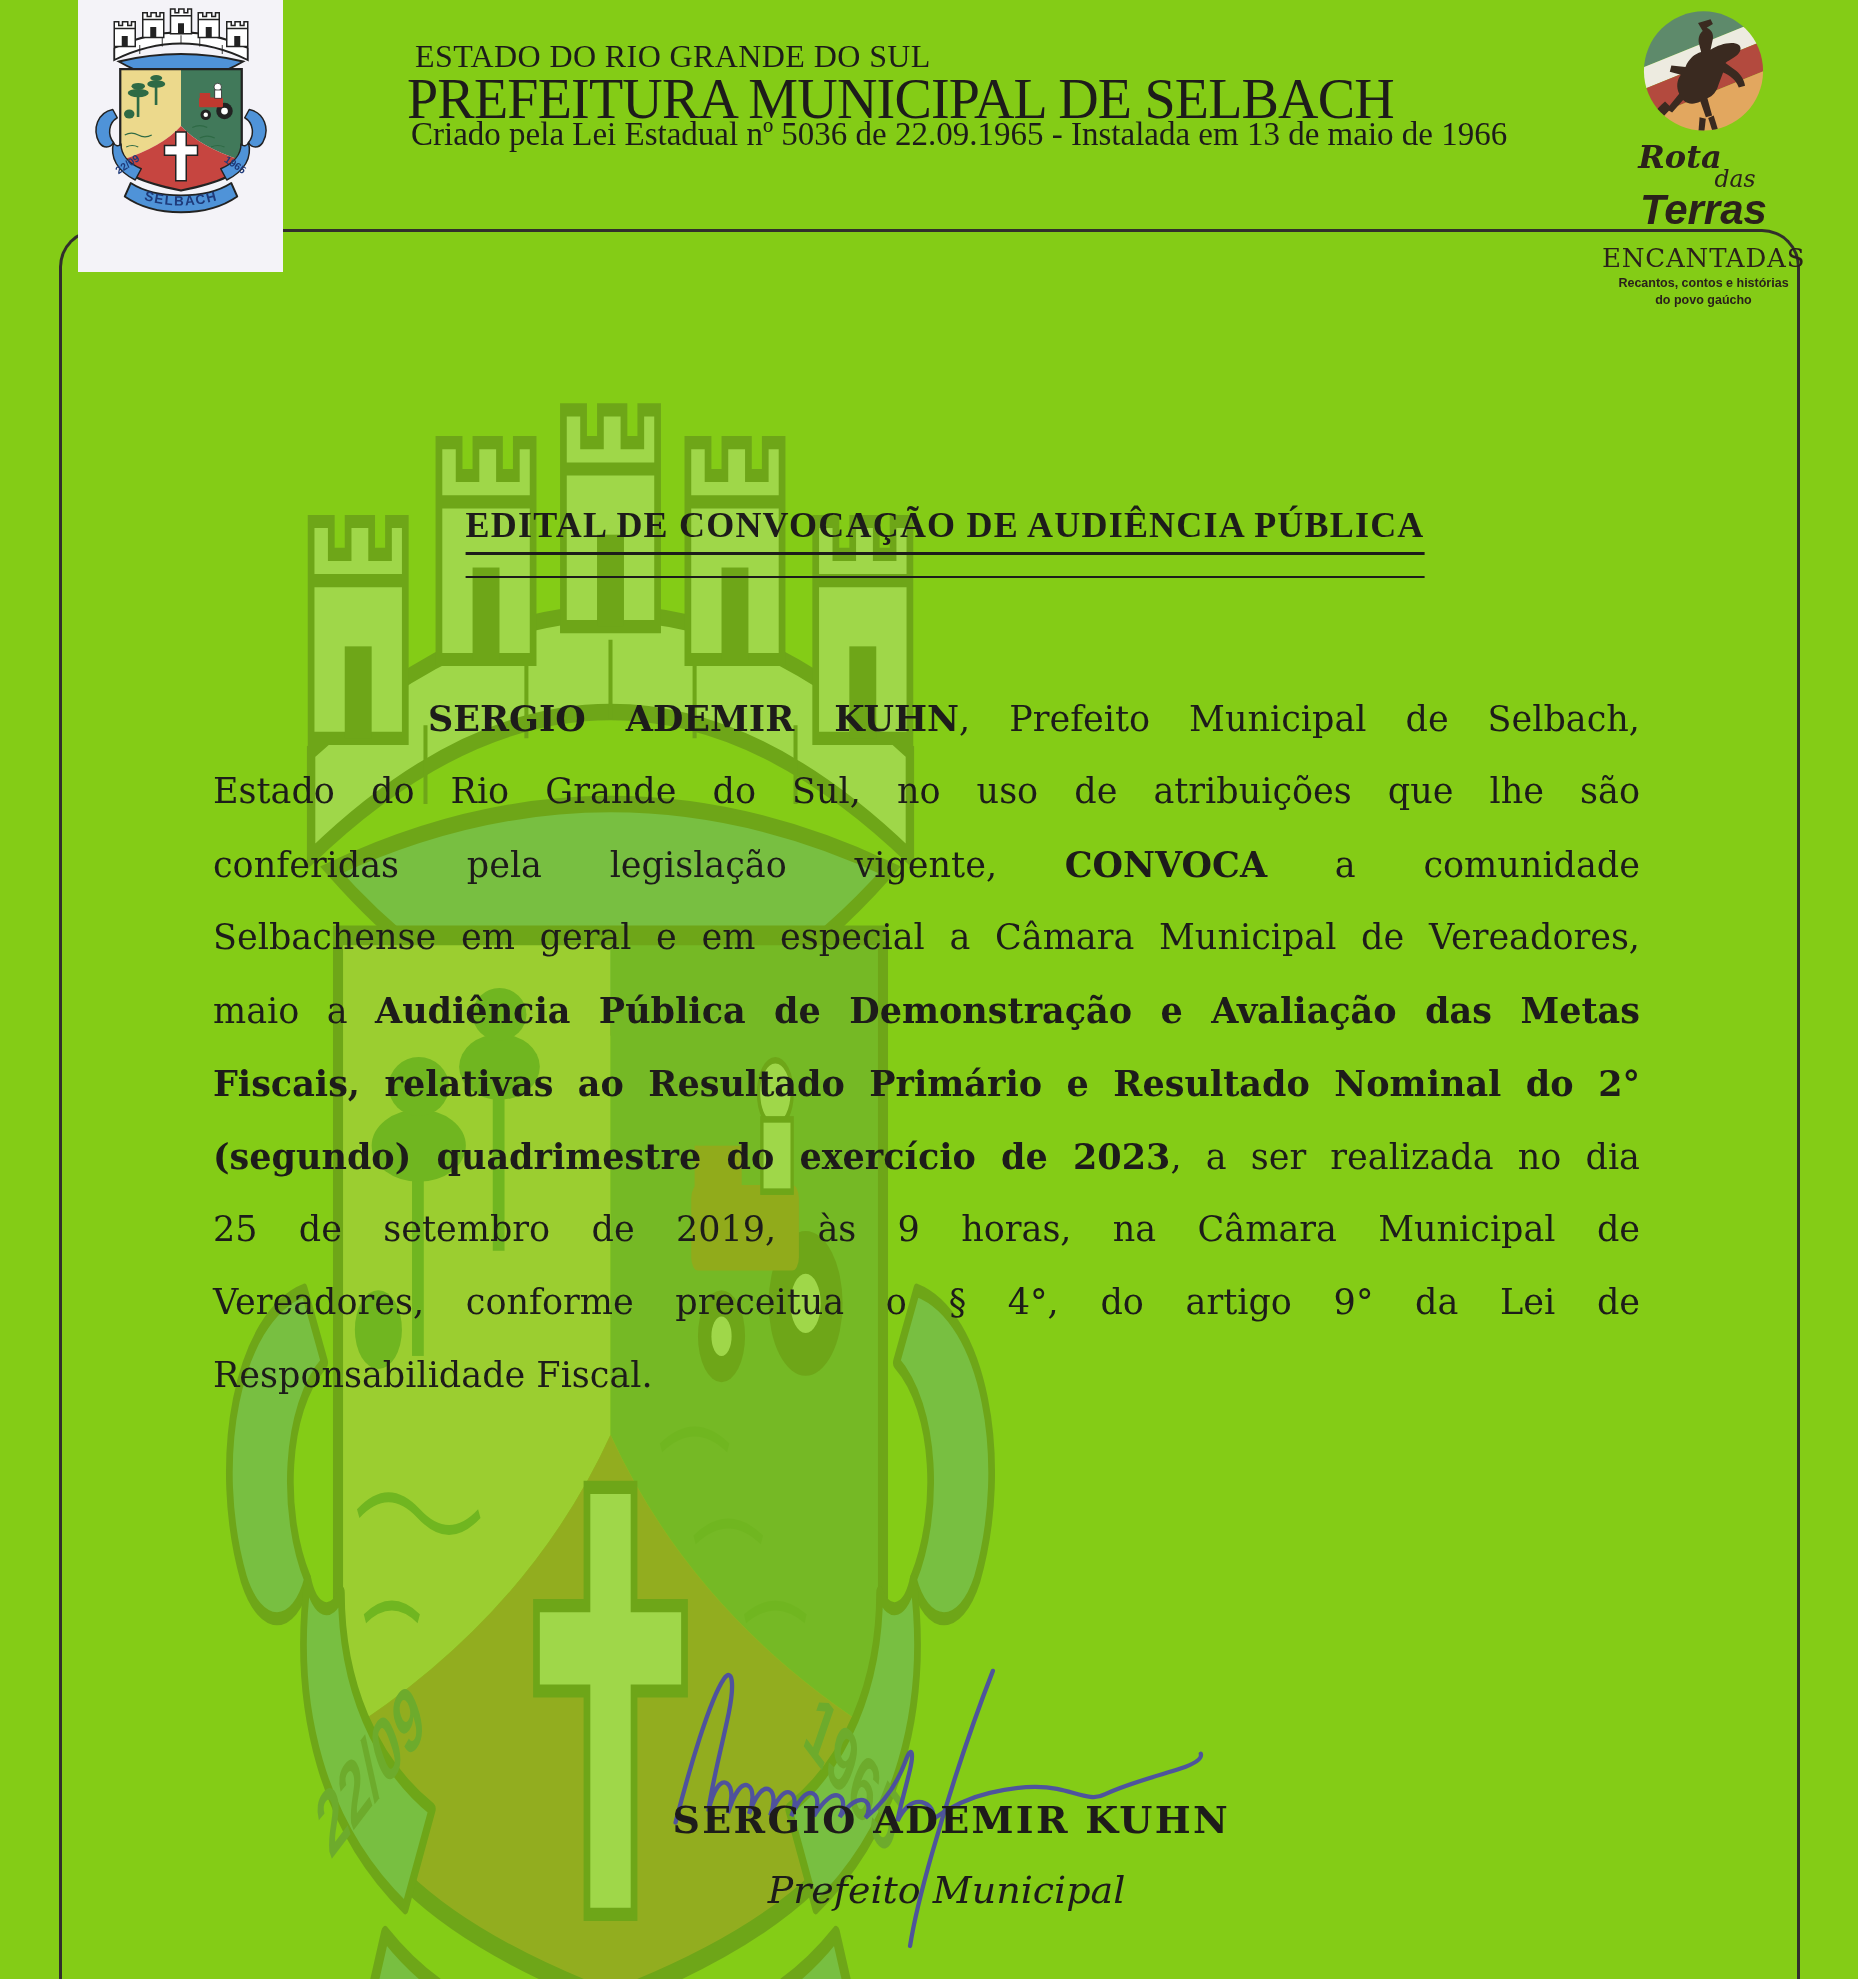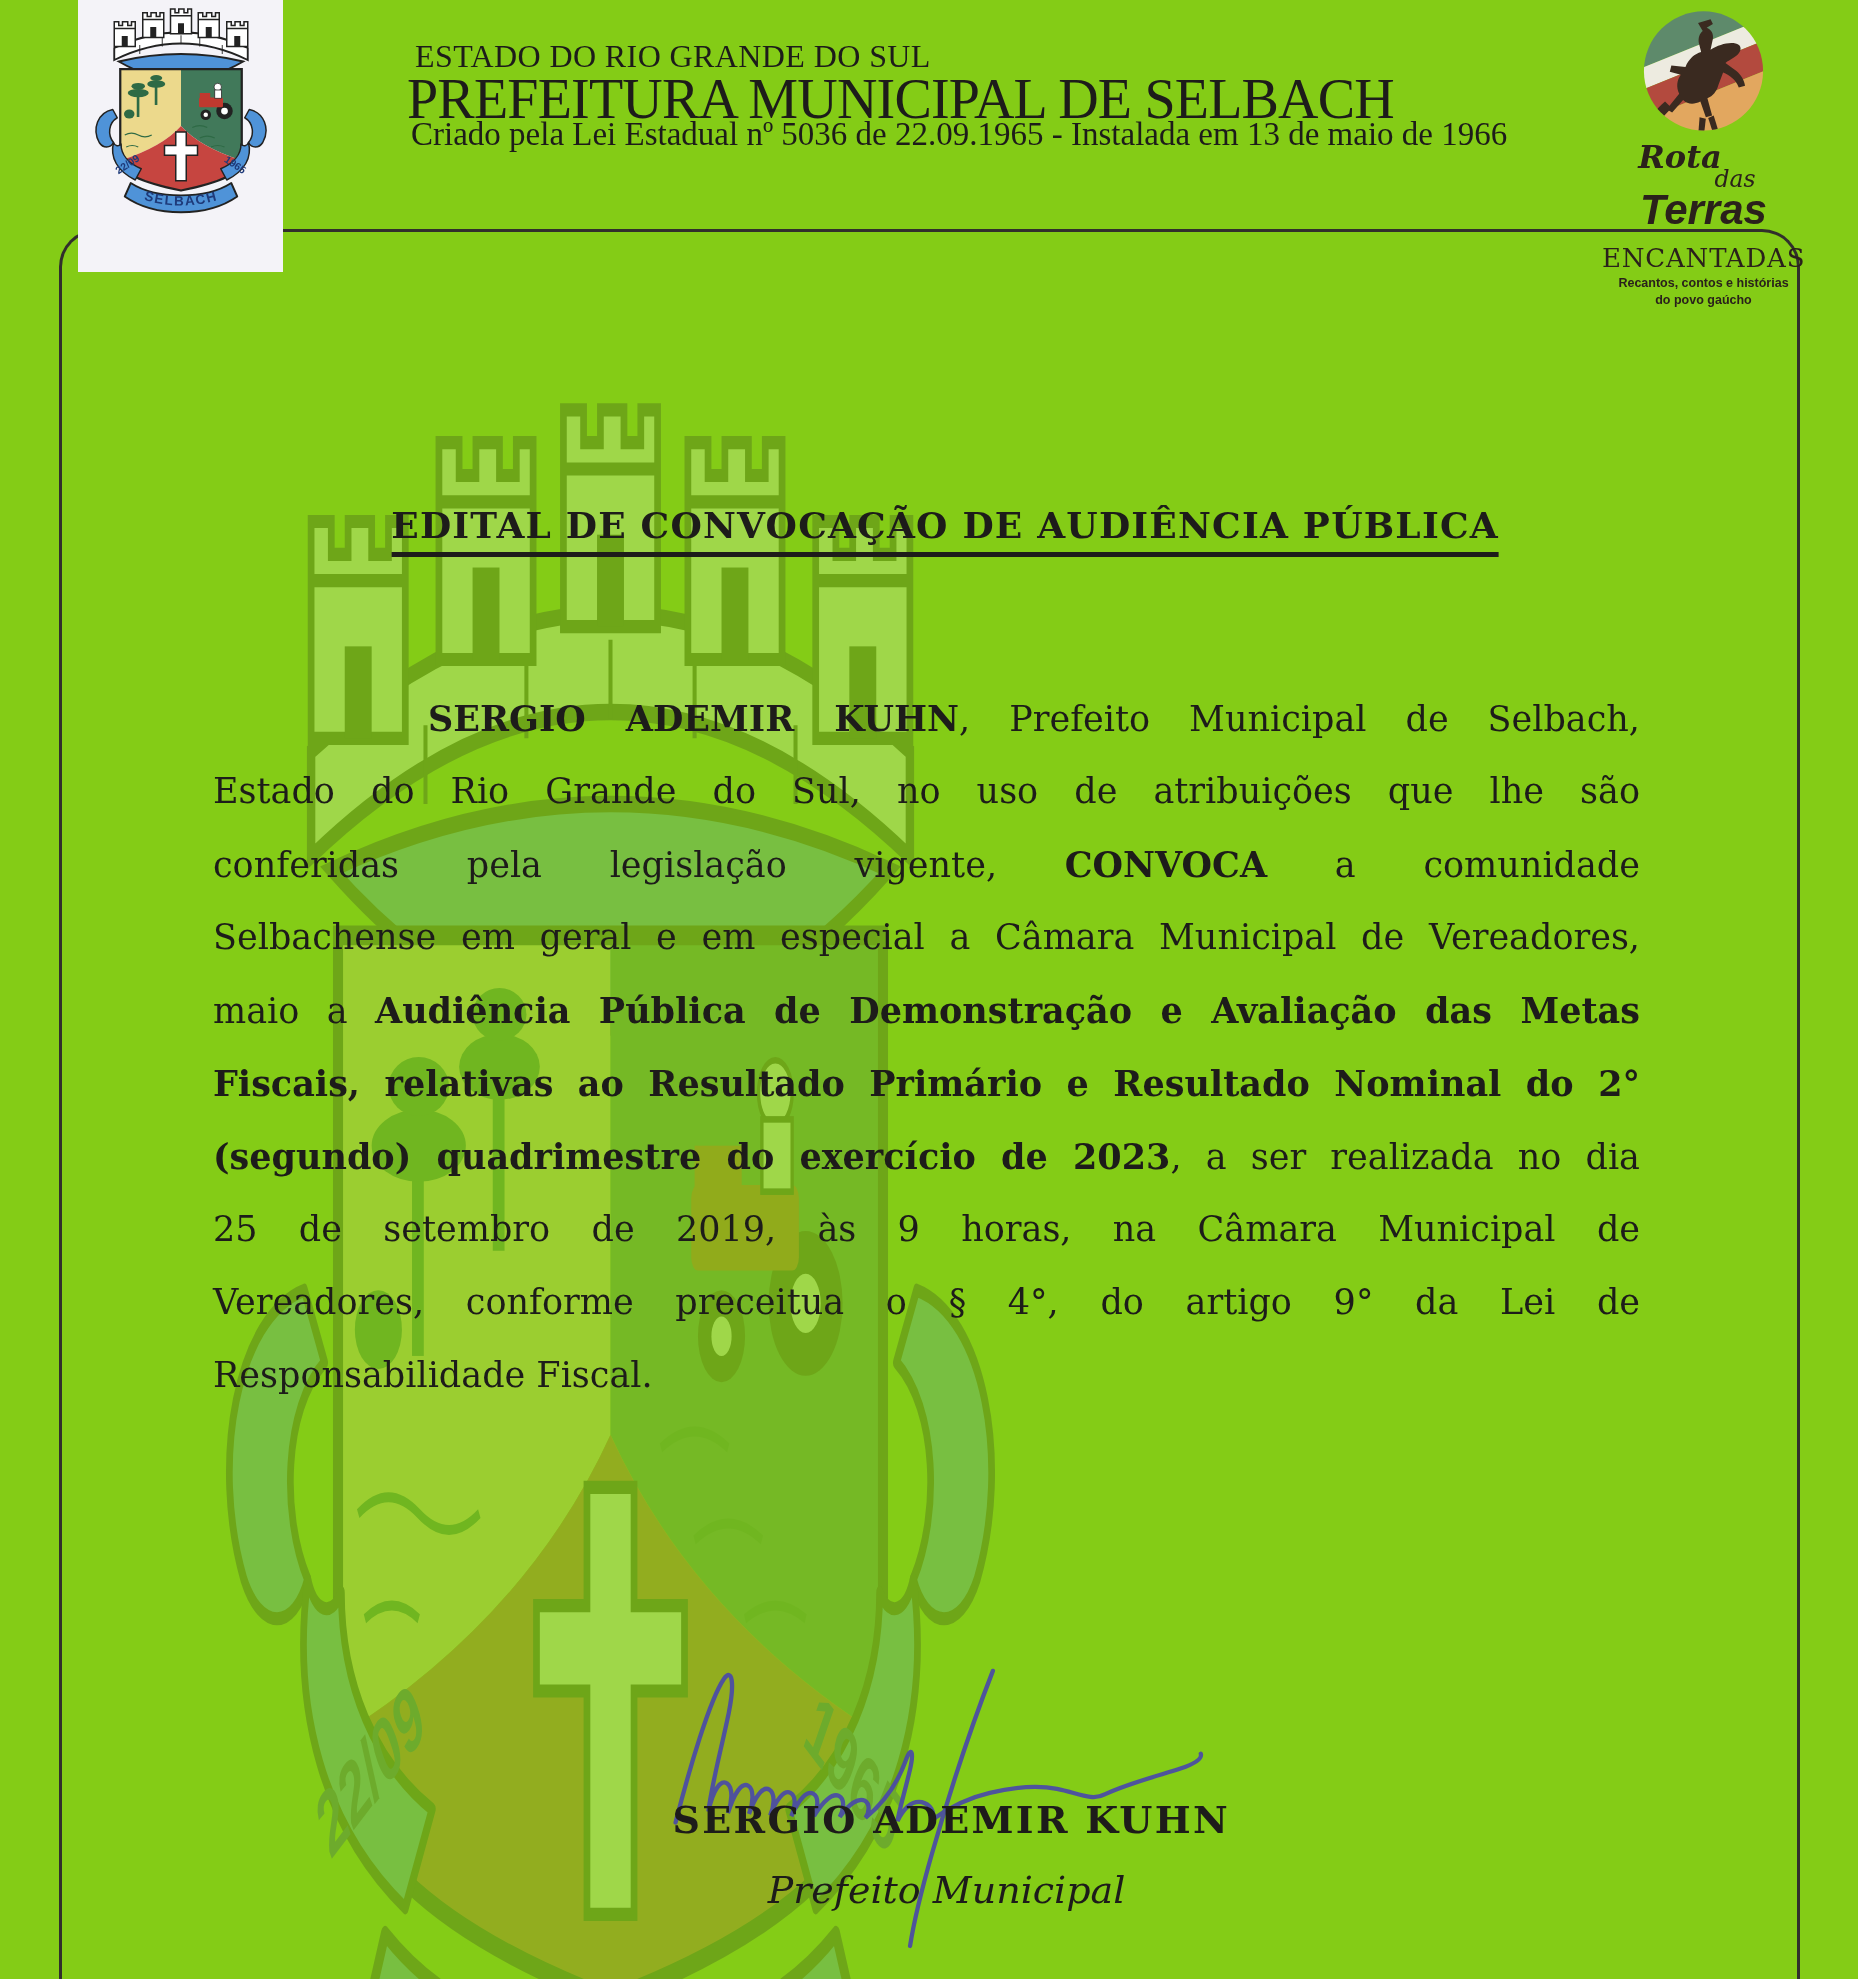--- a/index.html
+++ b/index.html
@@ -33,21 +33,21 @@
     margin-top:-4.7px; margin-left:63px;}
   .rota-w3{font-family:Liberation Sans, sans-serif; font-style:italic; font-weight:bold;
     font-size:42px; margin-top:-3.1px;}
   .rota-w4{font-family:"DejaVu Serif",serif; font-weight:normal; font-size:26px;
     letter-spacing:0.8px; margin-top:14px;}
   .rota-tag{font-family:"Liberation Sans",sans-serif; font-weight:bold;
     font-size:12.5px; line-height:1.3; margin-top:4.7px;}
   
   .doc-title{position:absolute; left:211px; right:211px; top:504px; z-index:3;
     text-align:center; transform:translateX(15.6px);}
-  .doc-title .u-outer{display:inline-block; border-bottom:2.3px solid #1d1c1a; padding-bottom:0;}
+  .doc-title .u-outer{display:inline-block; border-bottom:2.3px solid #1d1c1a; padding-bottom:21px;font-family:Liberation Serif, serif;}
   .doc-title .u-inner{display:inline-block; border-bottom:3.1px solid #1d1c1a; padding-bottom:5.5px;
     font-weight:bold; font-size:36px; letter-spacing:1.2px; white-space:nowrap;}
   
   .body-block{position:absolute; left:213px; right:219px; top:682px; z-index:3; font-size:35px;}
   .bline{height:73px; line-height:73px; white-space:nowrap;}
   .bline.just{text-align:justify; text-align-last:justify; white-space:normal;}
   .bline.indent{text-indent:215px;}
   .bline .b{font-weight:bold;}
   
   .date-line{position:absolute; left:375px; top:1508px; z-index:3; font-size:36px;

